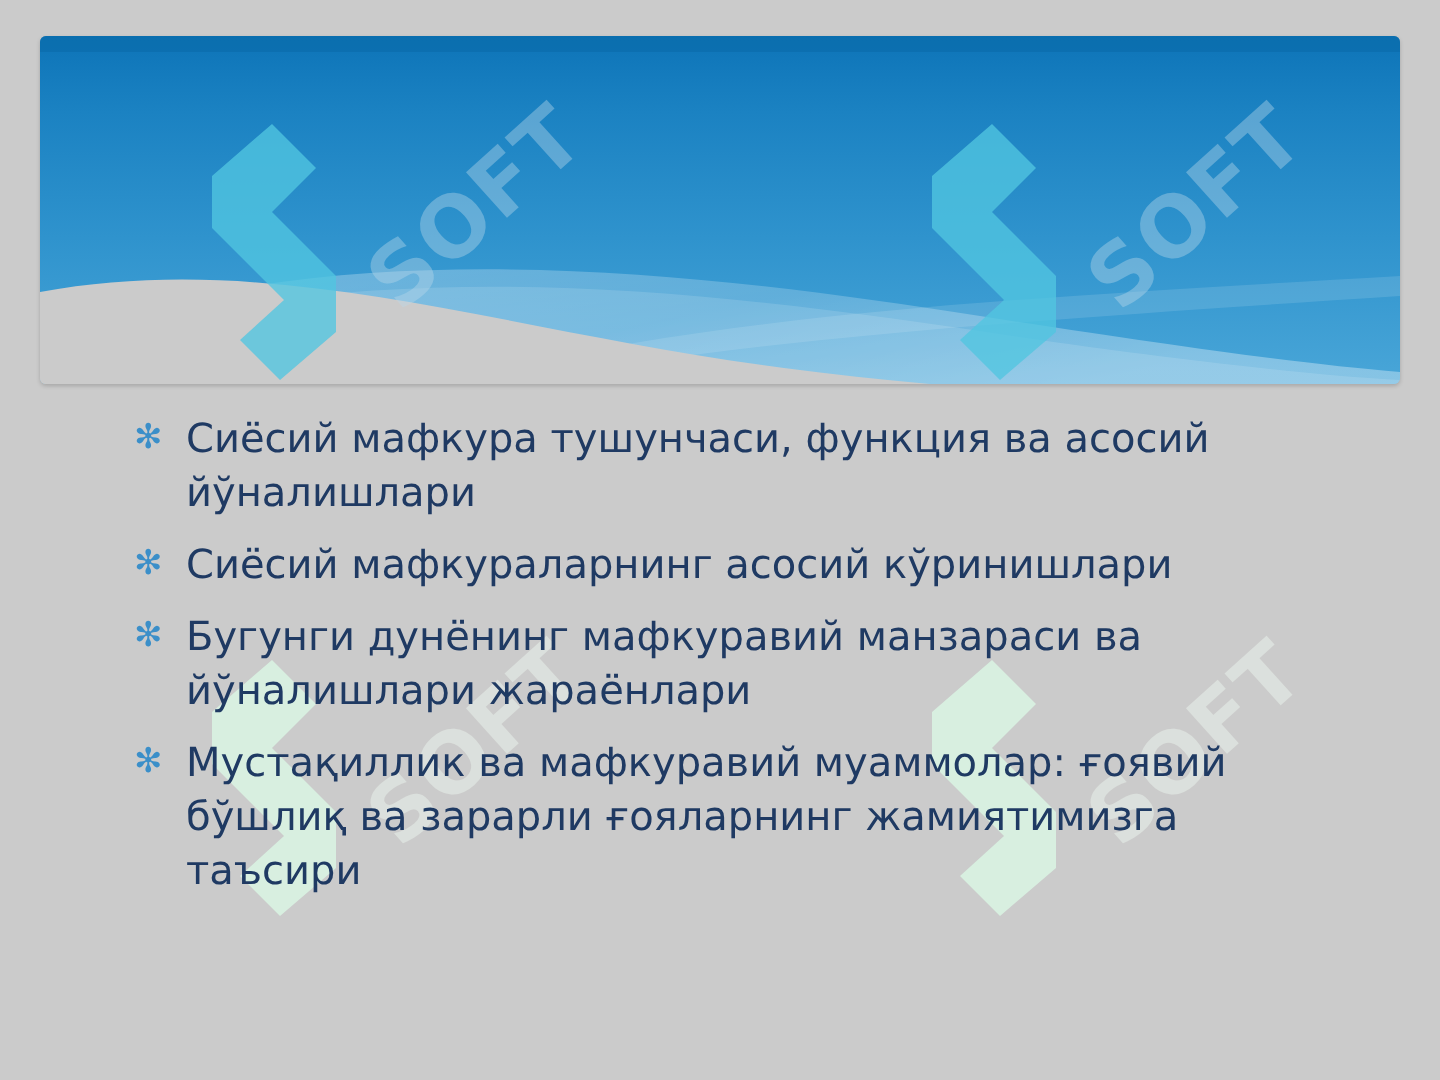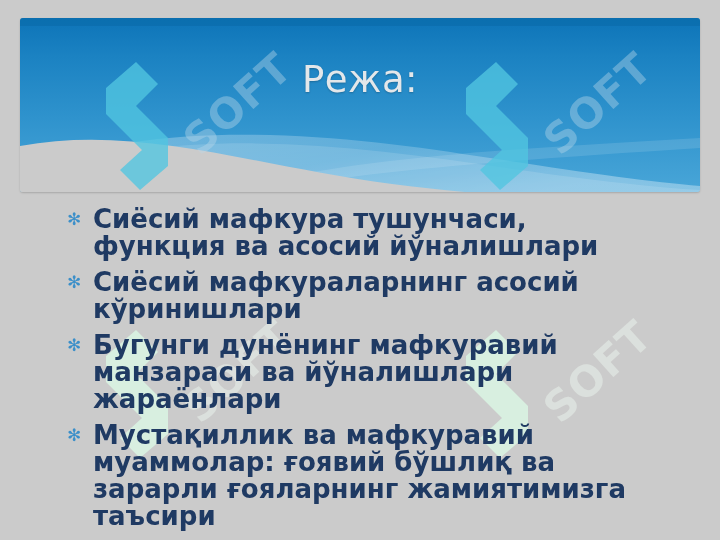--- a/index.html
+++ b/index.html
@@ -56,22 +56,22 @@
     margin-bottom:9px;
   }
   .bullet-mark{
     flex:0 0 auto;width:26px;
     color:#3b8fc9;font-size:17px;line-height:27px;
     text-align:left;padding-left:5px;
   }
   .bullet-text{
     flex:1 1 auto;
     color:#1f3a63;
-    font-size:26px;line-height:27px;
-    font-weight:700;
+    font-size:20px;line-height:27px;
+    font-weight:400;
   }
 </style>
 </head>
 <body>
 
 <div id="slide">
 
   <div class="wm-layer">
 
     <div class="wm-logo" style="left:96px;top:62px;">
@@ -139,21 +139,20 @@
       </div>
       <div class="wm-logo" style="left:436px;top:44px;">
         <svg viewBox="0 0 74 128" xmlns="http://www.w3.org/2000/svg" aria-hidden="true">
           <path d="M40 0 L62 22 L40 44 L52 56 L72 76 L72 104 L44 128 L24 108 L46 88 L32 74 L10 52 L10 26 Z"></path>
         </svg>
       </div>
       <div class="wm-text" style="left:154px;top:110px;">SOFT</div>
       <div class="wm-text" style="left:514px;top:110px;">SOFT</div>
     </div>
 
-    <div class="title">Режа:</div>
   </div>
 
   <div class="body">
 
     <div class="bullet-row">
       <span class="bullet-mark">✻</span>
       <span class="bullet-text">Сиёсий мафкура тушунчаси, функция ва асосий йўналишлари</span>
     </div>
 
     <div class="bullet-row">

